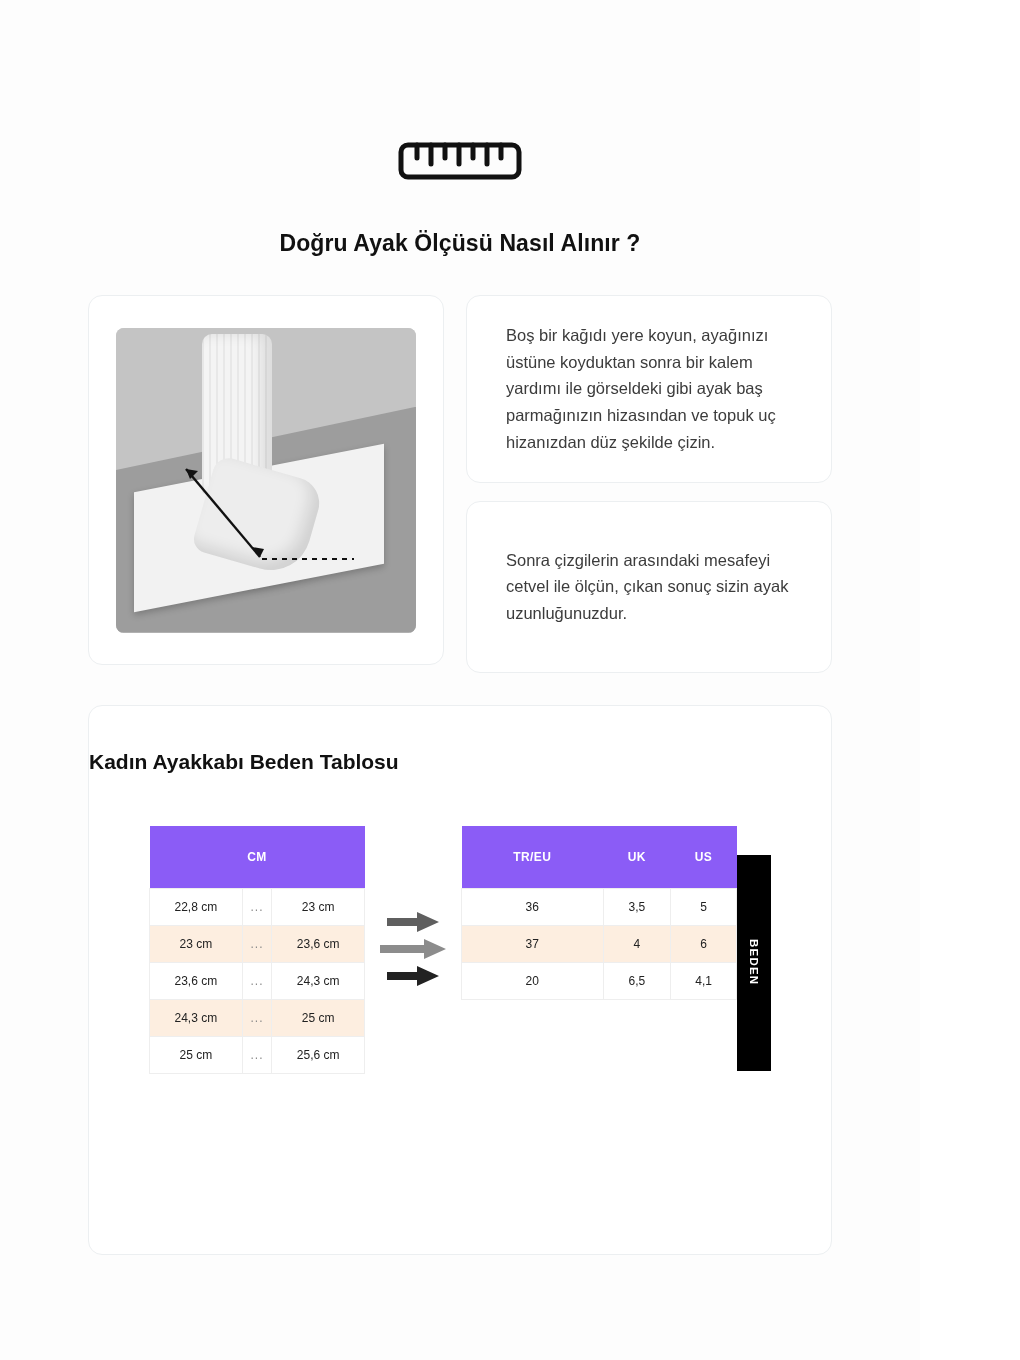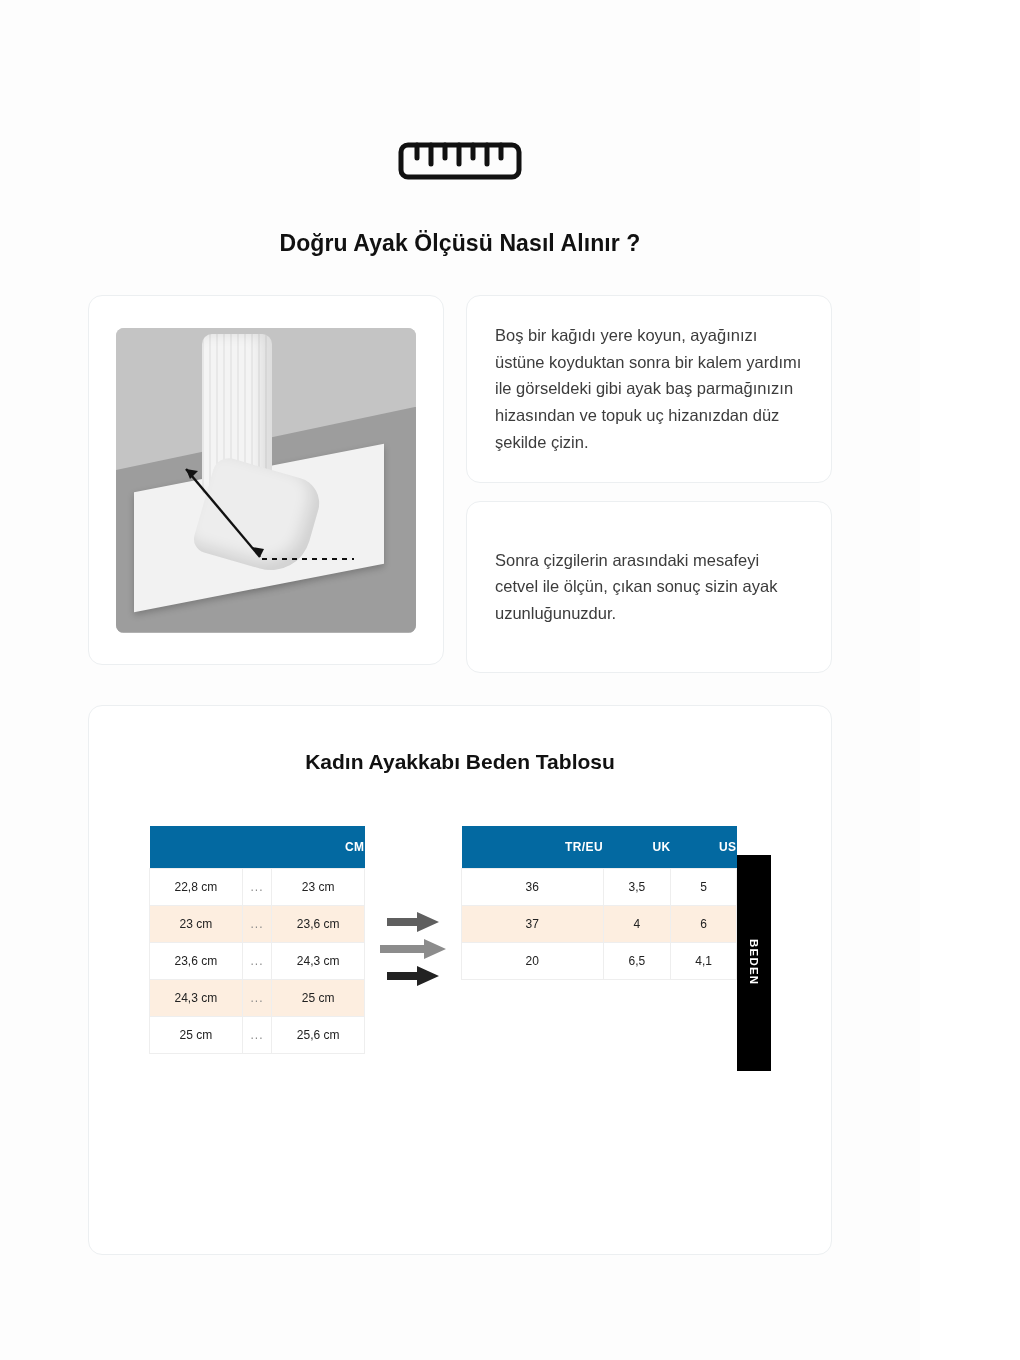--- a/index.html
+++ b/index.html
@@ -130,55 +130,56 @@
   .text-card {
     padding: 26px 28px;
     min-height: 146px;
     display: flex;
     align-items: center;
   }
   .text-card p {
     font-size: 16.5px;
     line-height: 1.62;
     color: #3c3c3c;
+    margin-left: 11px;
   }
   .text-card.second { min-height: 172px; align-items: center; }
 
   
   .size-card {
     margin: 32px 88px 0 88px;
     height: 550px;
     padding-top: 44px;
   }
   .size-title {
-    text-align: center;
+    text-align: left;
     font-size: 21px;
     font-weight: bold;
     color: #111111;
   }
   .tables-wrap {
     display: flex;
     justify-content: center;
     align-items: flex-start;
     margin-top: 52px;
     gap: 0;
   }
   table {
     border-collapse: collapse;
   }
   .cm-table { width: 216px; }
   .sz-table { width: 276px; }
   thead th {
-    background: #0369a1;
+    background: #8b5cf6;
     color: #ffffff;
     font-size: 12px;
     font-weight: bold;
     letter-spacing: .4px;
-    padding: 14px 0;
-    text-align: right;
+    padding: 24px 0;
+    text-align: center;
   }
   .cm-table tbody td, .sz-table tbody td {
     font-size: 12px;
     color: #222222;
     text-align: center;
     padding: 11px 0;
     border: 1px solid #eeeeee;
     background: #ffffff;
   }
   .cm-table tbody td.dots { color: #8a8a8a; letter-spacing: 1px; }

